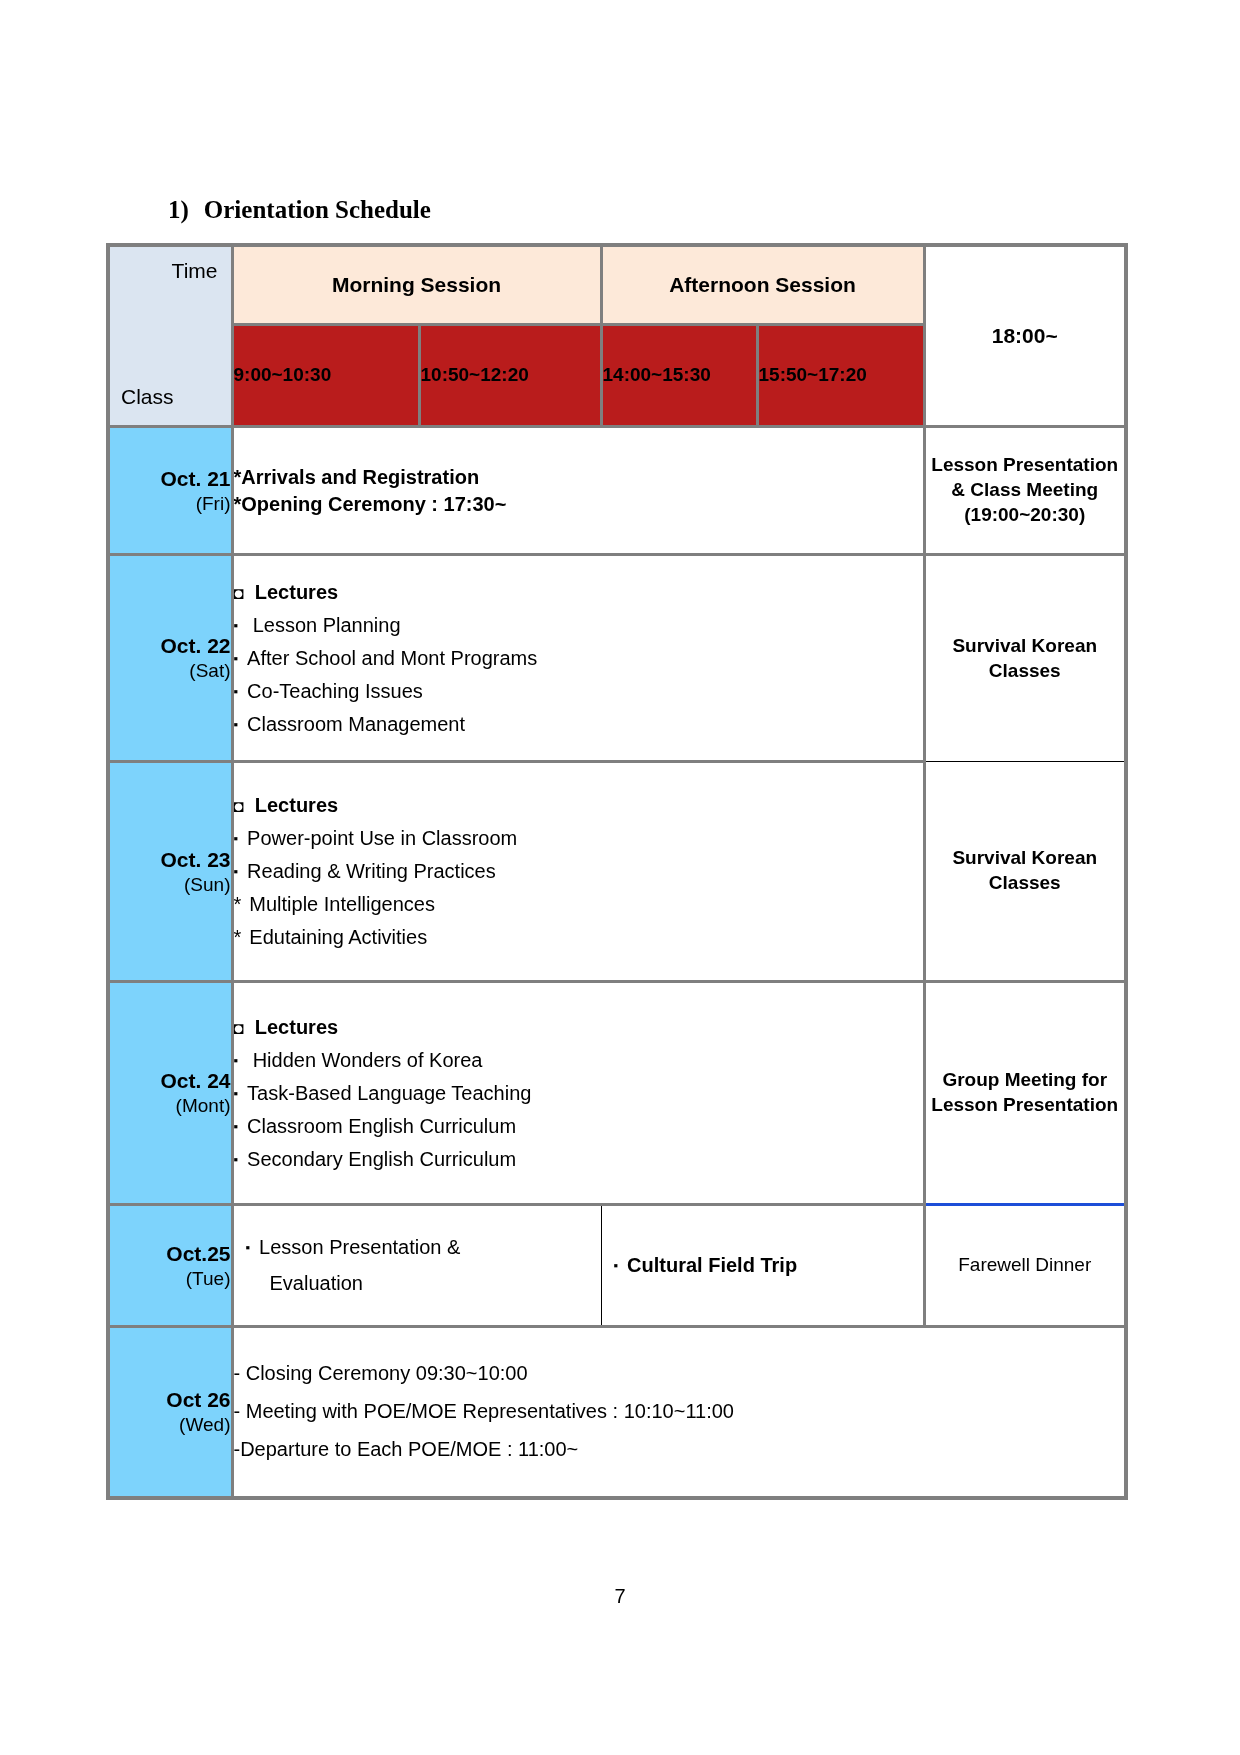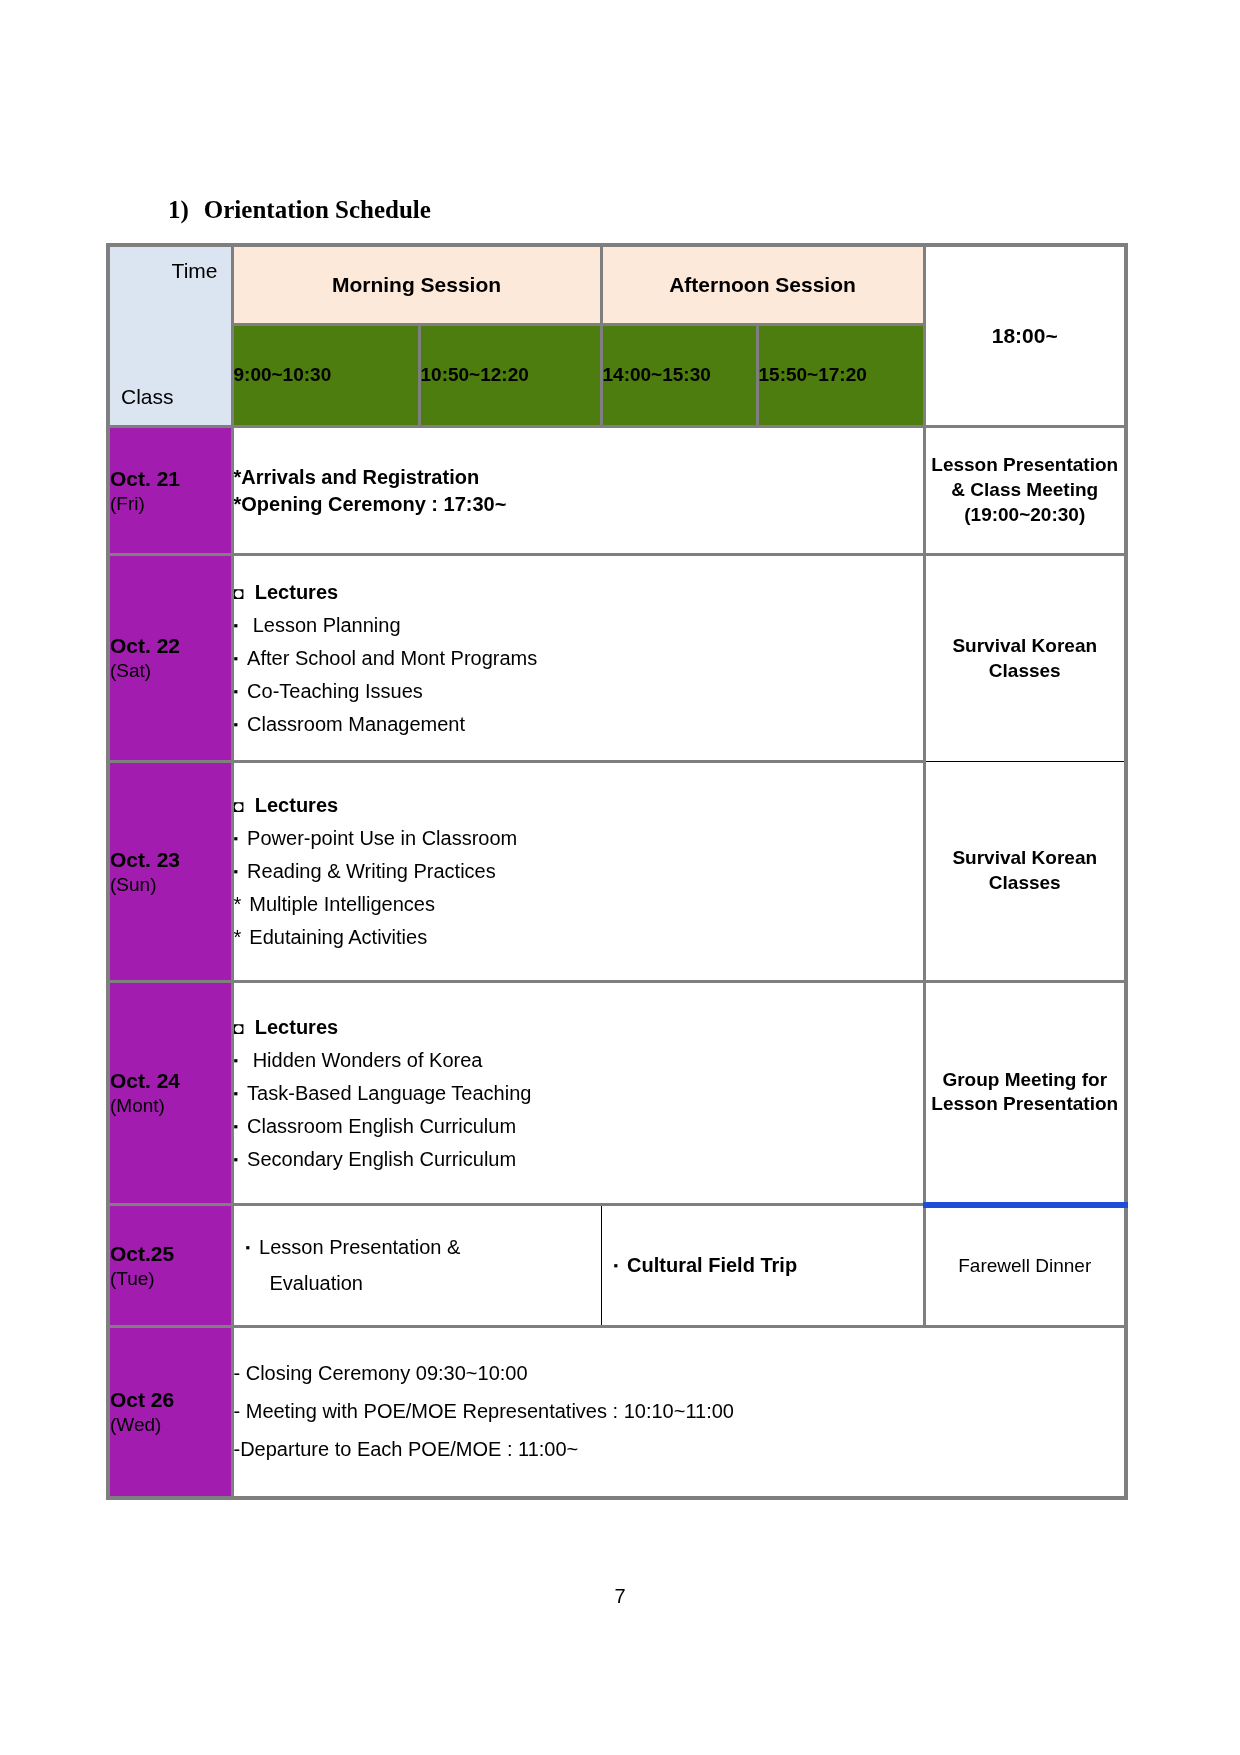--- a/index.html
+++ b/index.html
@@ -68,39 +68,39 @@
   .corner-date { text-align: left; padding: 0 0 16px 11px; }
 
   td.session {
     background: #fde9d9;
     text-align: center;
     vertical-align: middle;
     font-weight: bold;
     font-size: 21px;
   }
   td.timeslot {
-    background: #4d7c0f;
+    background: #b91c1c;
     vertical-align: middle;
     text-align: left;
     font-weight: bold;
     font-size: 19px;
     padding-left: 15px;
   }
   td.evening-header {
     background: #ffffff;
     text-align: center;
     vertical-align: middle;
     font-weight: bold;
     font-size: 21px;
   }
 
   
   td.datecell {
-    background: #a21caf;
-    text-align: left;
+    background: #7dd3fc;
+    text-align: right;
     vertical-align: middle;
   }
   .d-date { font-weight: bold; font-size: 21px; line-height: 1.3; }
   .d-day  { font-size: 19px; line-height: 1.3; }
 
   
   td.content {
     background: #ffffff;
     vertical-align: middle;
     padding: 8px 8px 8px 15px;
@@ -128,21 +128,21 @@
     font-size: 19px;
     line-height: 1.3;
     padding: 4px 11px;
   }
   td.evening-cell.bold { font-weight: bold; }
 
   
   tr.row-sat td.evening-cell { border-bottom: 1px solid #000; }
   tr.row-sun td.evening-cell { border-top: 1px solid #000; }
   tr.row-mon td.evening-cell { border-bottom: 1px solid #000; margin-left: 31px; }
-  tr.row-tue td.evening-cell { border-top: 6px solid #1d4ed8; margin-left: 32px; }
+  tr.row-tue td.evening-cell { border-top: 3px solid #1d4ed8; margin-left: 32px; }
   tr.row-tue td.cell-morning   { border-right: 1px solid #000; }
   tr.row-tue td.cell-afternoon { border-left: 1px solid #000; }
 
   .pageno {
     position: absolute;
     left: 0;
     right: 0;
     top: 1585px;
     text-align: center;
     font-size: 20px;

